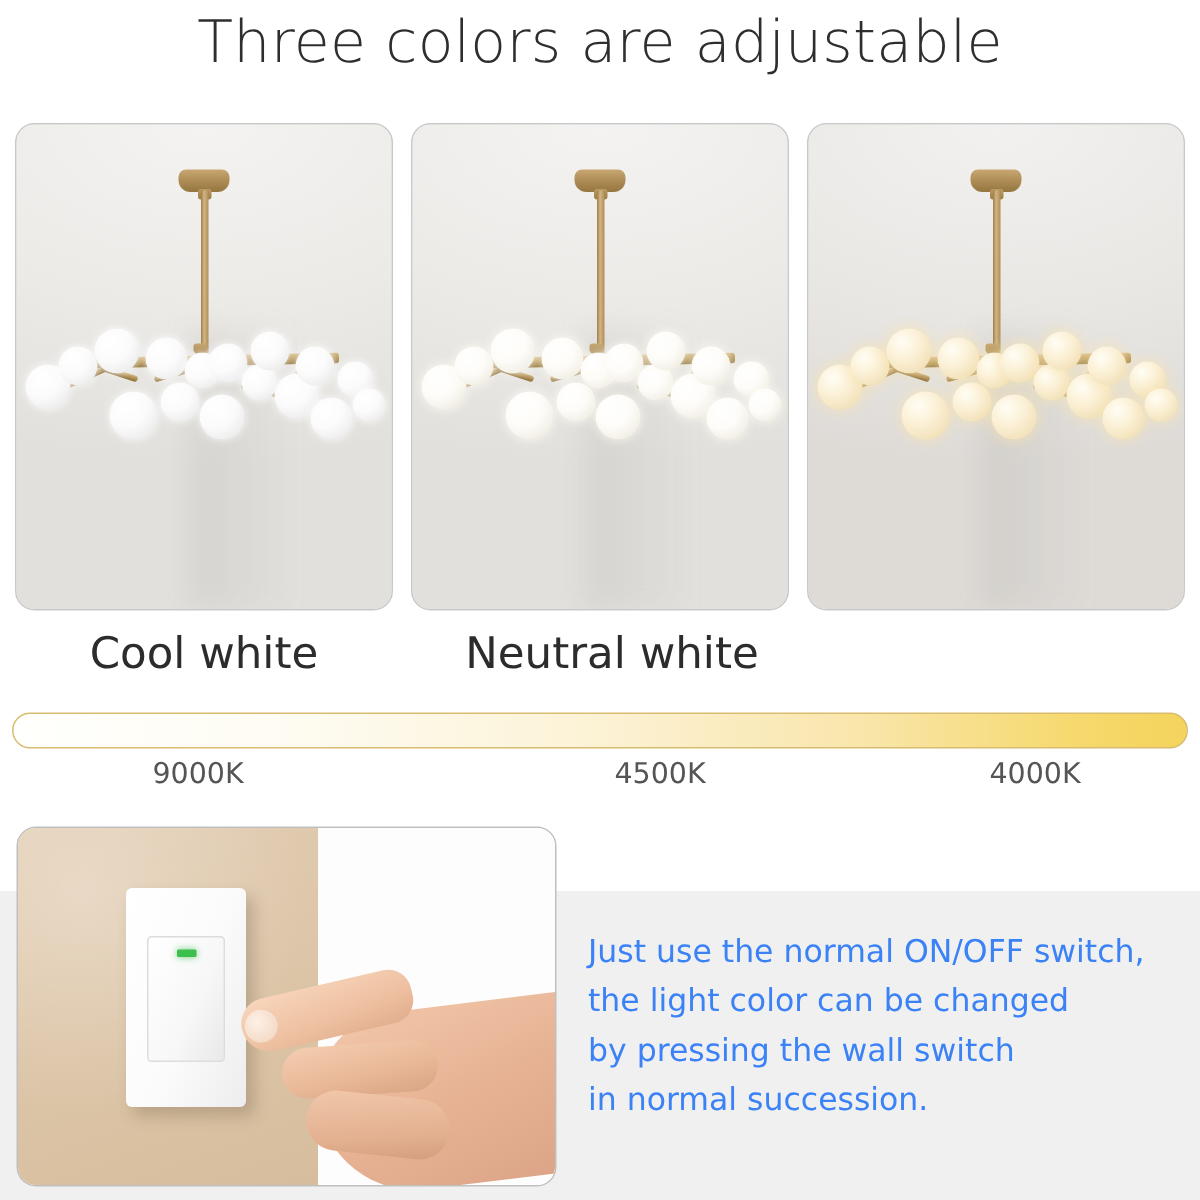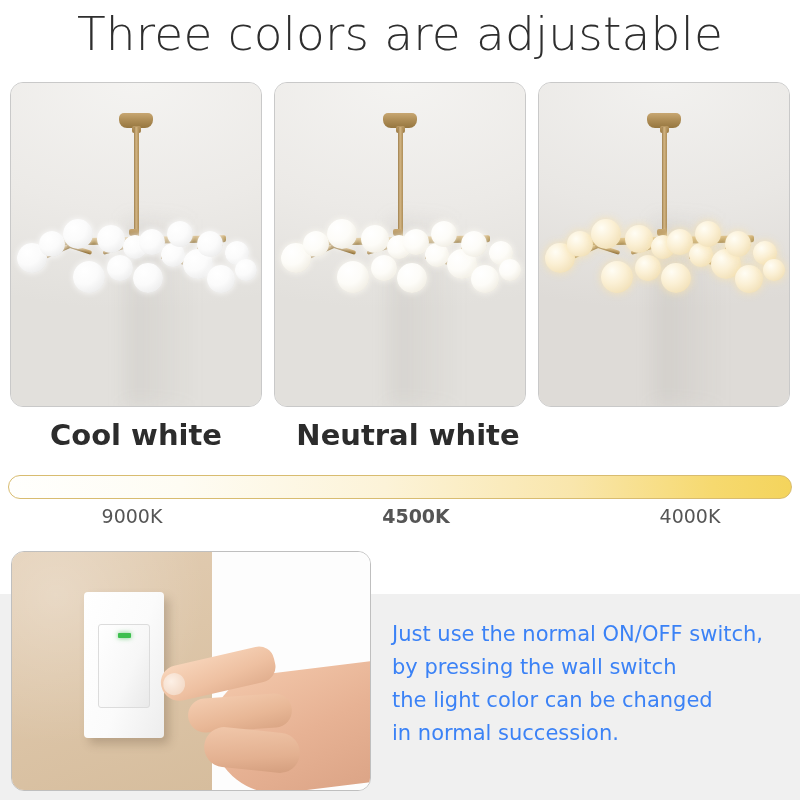--- a/index.html
+++ b/index.html
@@ -15,21 +15,21 @@
     position: relative;
   }
 
   
   .title {
     position: absolute;
     top: 6px;
     left: 0;
     width: 800px;
     text-align: center;
-    font-size: 47px;
+    font-size: 39px;
     font-weight: 300;
     letter-spacing: 0.2px;
     color: #2e2e2e;
     font-family: "DejaVu Sans", sans-serif;
   }
 
   
   .panels {
     position: absolute;
     top: 82px;
@@ -162,21 +162,21 @@
     width: 800px;
     height: 42px;
     display: flex;
     padding: 0 10px;
     box-sizing: border-box;
   }
   .caption {
     width: 252px;
     text-align: center;
     font-size: 29px;
-    font-weight: 700;
+    font-weight: 400;
     color: #2c2c2c;
     font-family: "DejaVu Sans", sans-serif;
     line-height: 34px;
   }
   .cap-gap { width: 20px; }
 
   
   .kelvin-bar {
     position: absolute;
     left: 8px;
@@ -197,21 +197,21 @@
   }
   .kelvin-label {
     position: absolute;
     font-size: 19px;
     color: #555555;
     font-family: "DejaVu Sans", sans-serif;
     transform: translateX(-50%);
     white-space: nowrap;
   }
   .k1 { left: 132px; }
-  .k2 { left: 416px; font-weight: bold; }
+  .k2 { left: 440px; }
   .k3 { left: 690px; }
 
   
   .gray-band {
     position: absolute;
     left: 0;
     top: 594px;
     width: 800px;
     height: 206px;
     background: #f0f0f0;
@@ -498,16 +498,16 @@
     <div class="f-index">
       <div class="nail"></div>
     </div>
     <div class="f-mid"></div>
     <div class="f-thumb"></div>
   </div>
 </div>
 
 <div class="instructions">
   <span class="line"> Just use the normal ON/OFF switch,</span>
+  <span class="line">the light color can be changed</span>
   <span class="line">by pressing the wall switch</span>
-  <span class="line">the light color can be changed</span>
   <span class="line">in normal succession.</span>
 </div>
 
 </body></html>

